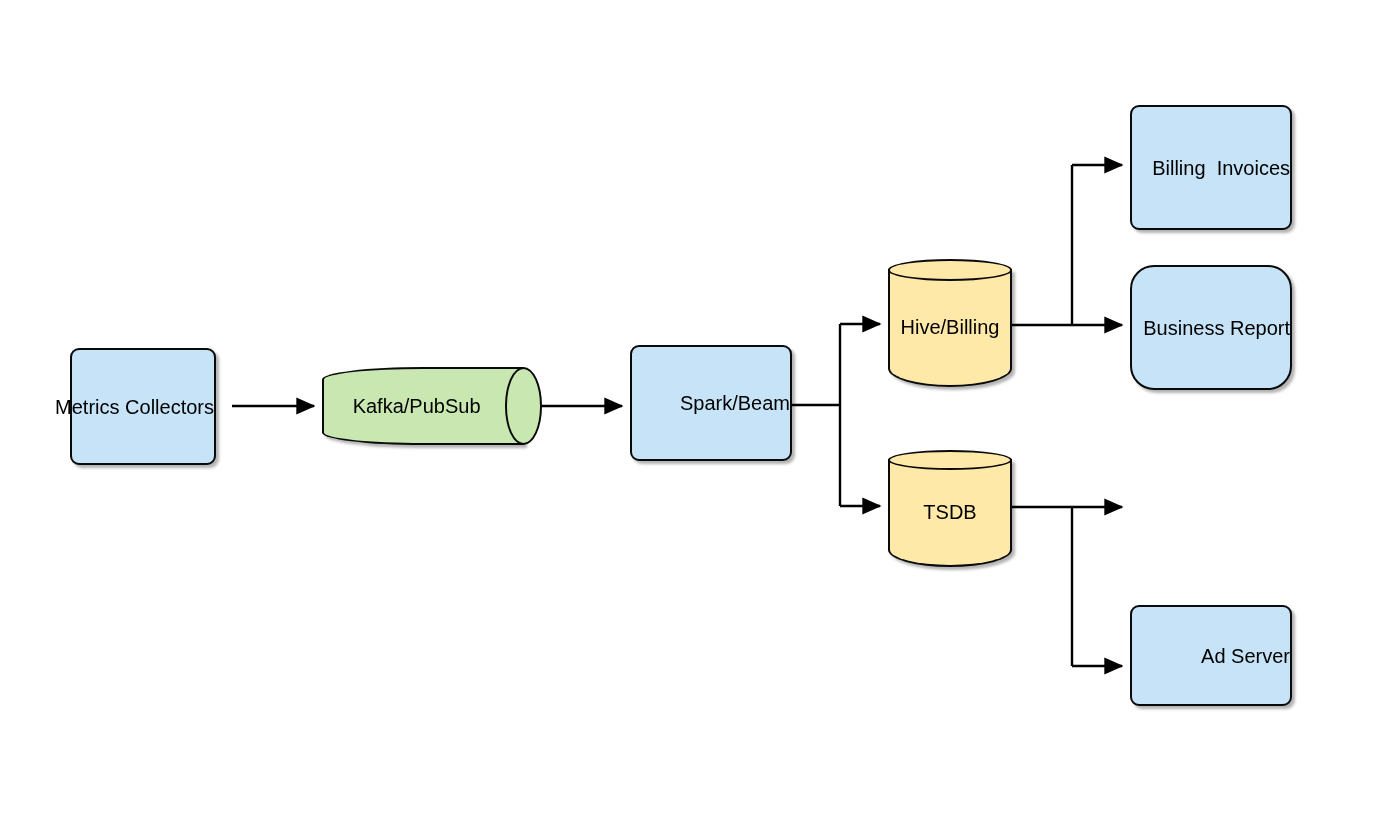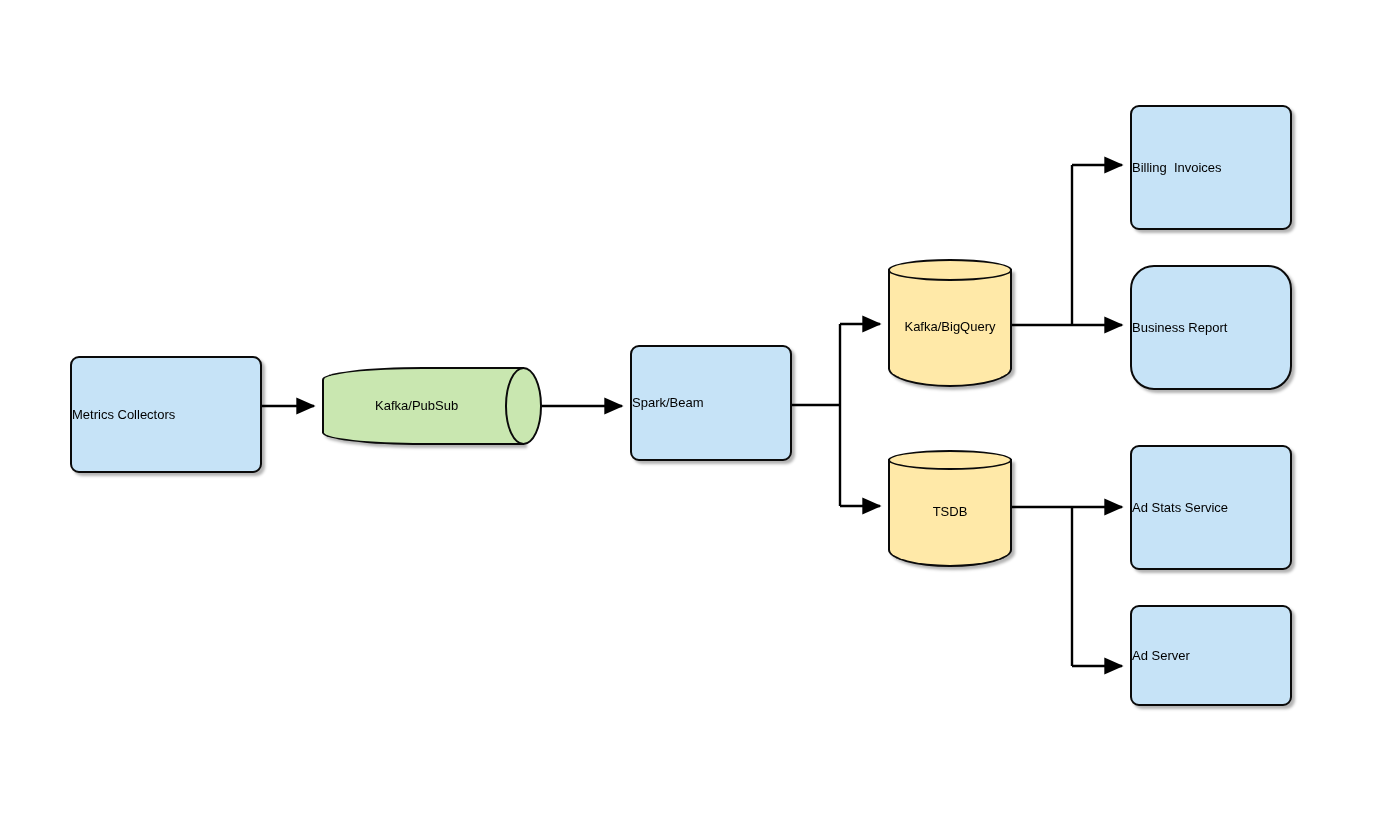--- a/index.html
+++ b/index.html
@@ -22,23 +22,23 @@
     top: 0;
     width: 1387px;
     height: 824px;
     pointer-events: none;
   }
   .node {
     position: absolute;
     box-sizing: border-box;
     display: flex;
     align-items: center;
-    justify-content: flex-start;
+    justify-content: flex-end;
     color: #000000;
-    font-size: 13px;
+    font-size: 20px;
     line-height: 1.2;
     text-align: center;
     white-space: pre;
     z-index: 3;
   }
   
   .node.rect {
     background: #c6e3f7;
     border: 2px solid #0a0a0a;
     border-radius: 9px;
@@ -150,55 +150,52 @@
 
     <path d="M 1012 507 L 1072 507" fill="none" stroke="#000000" stroke-width="2.4"></path>
 
     <path d="M 1072 507 L 1072 666" fill="none" stroke="#000000" stroke-width="2.4"></path>
 
     <path d="M 1072 507 L 1122 507" fill="none" stroke="#000000" stroke-width="2.4" marker-end="url(#arrow)"></path>
 
     <path d="M 1072 666 L 1122 666" fill="none" stroke="#000000" stroke-width="2.4" marker-end="url(#arrow)"></path>
   </svg>
 
-  <div class="node rect" style="left:70px; top:348px; width:192px; height:117px;margin-top:8px;">
+  <div class="node rect" style="left:70px; top:348px; width:146px; height:117px;">
     <span>Metrics Collectors</span>
   </div>
 
   <div class="node cyl-h" style="left:322px; top:367px; width:220px; height:78px;">
     <span class="qbody"></span>
     <span class="qcap"></span>
     <span class="qlabel">Kafka/PubSub</span>
   </div>
 
   <div class="node rect" style="left:630px; top:345px; width:162px; height:116px;">
     <span>Spark/Beam</span>
   </div>
 
   <div class="node cyl-v" style="left:888px; top:259px; width:124px; height:128px;">
     <span class="cyl-body"></span>
     <span class="cyl-top"></span>
-    <span class="cyl-label">Kafka/BigQuery</span>
+    <span class="cyl-label">Hive/Billing</span>
   </div>
 
   <div class="node cyl-v" style="left:888px; top:450px; width:124px; height:117px;">
     <span class="cyl-body"></span>
     <span class="cyl-top"></span>
     <span class="cyl-label">TSDB</span>
   </div>
 
   <div class="node rect" style="left:1130px; top:105px; width:162px; height:125px;">
     <span>Billing  Invoices</span>
   </div>
 
   <div class="node rect" style="left:1130px; top:265px; width:162px; height:125px;border-radius:24px;">
     <span>Business Report</span>
   </div>
 
-  <div class="node rect" style="left:1130px; top:445px; width:162px; height:125px;">
-    <span>Ad Stats Service</span>
-  </div>
 
   <div class="node rect" style="left:1130px; top:605px; width:162px; height:101px;">
     <span>Ad Server</span>
   </div>
 
 </div>
 
 </body></html>

